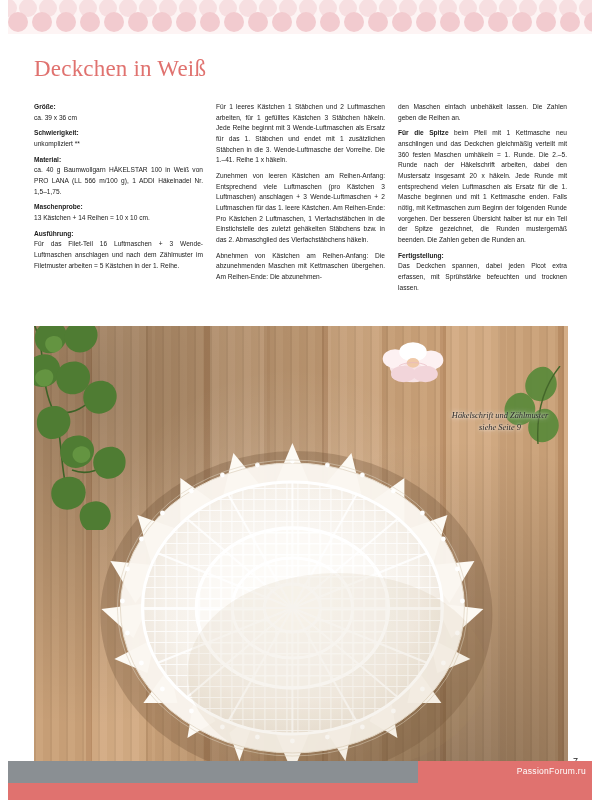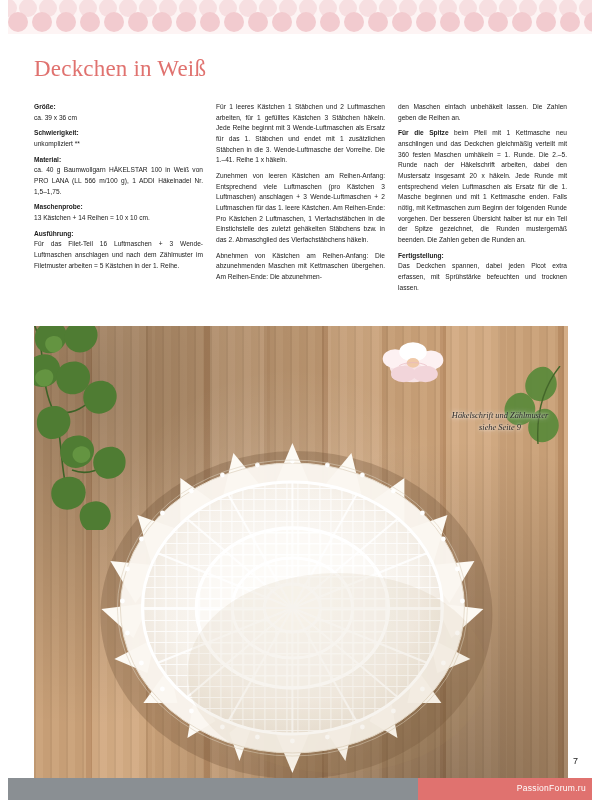--- a/index.html
+++ b/index.html
@@ -125,21 +125,21 @@
   }
 
   
   .pagenum {
     position:absolute;
     right:22px; bottom:34px;
     font-size:9px;
     color:#222;
   }
   .footerband {
-    position:absolute; left:0; bottom:0; width:600px; height:22px;
+    position:absolute; left:0; bottom:0; width:600px; height:39px;
     background:#e0726f;
   }
   .footerband .fl {
     position:absolute; left:0; top:0; width:418px; height:22px;
     background:#8a8f93;
   }
   .footer-text {
     position:absolute; right:14px; top:5px;
     font-size:8.5px; color:#ffffff; letter-spacing:0.3px;
   }

